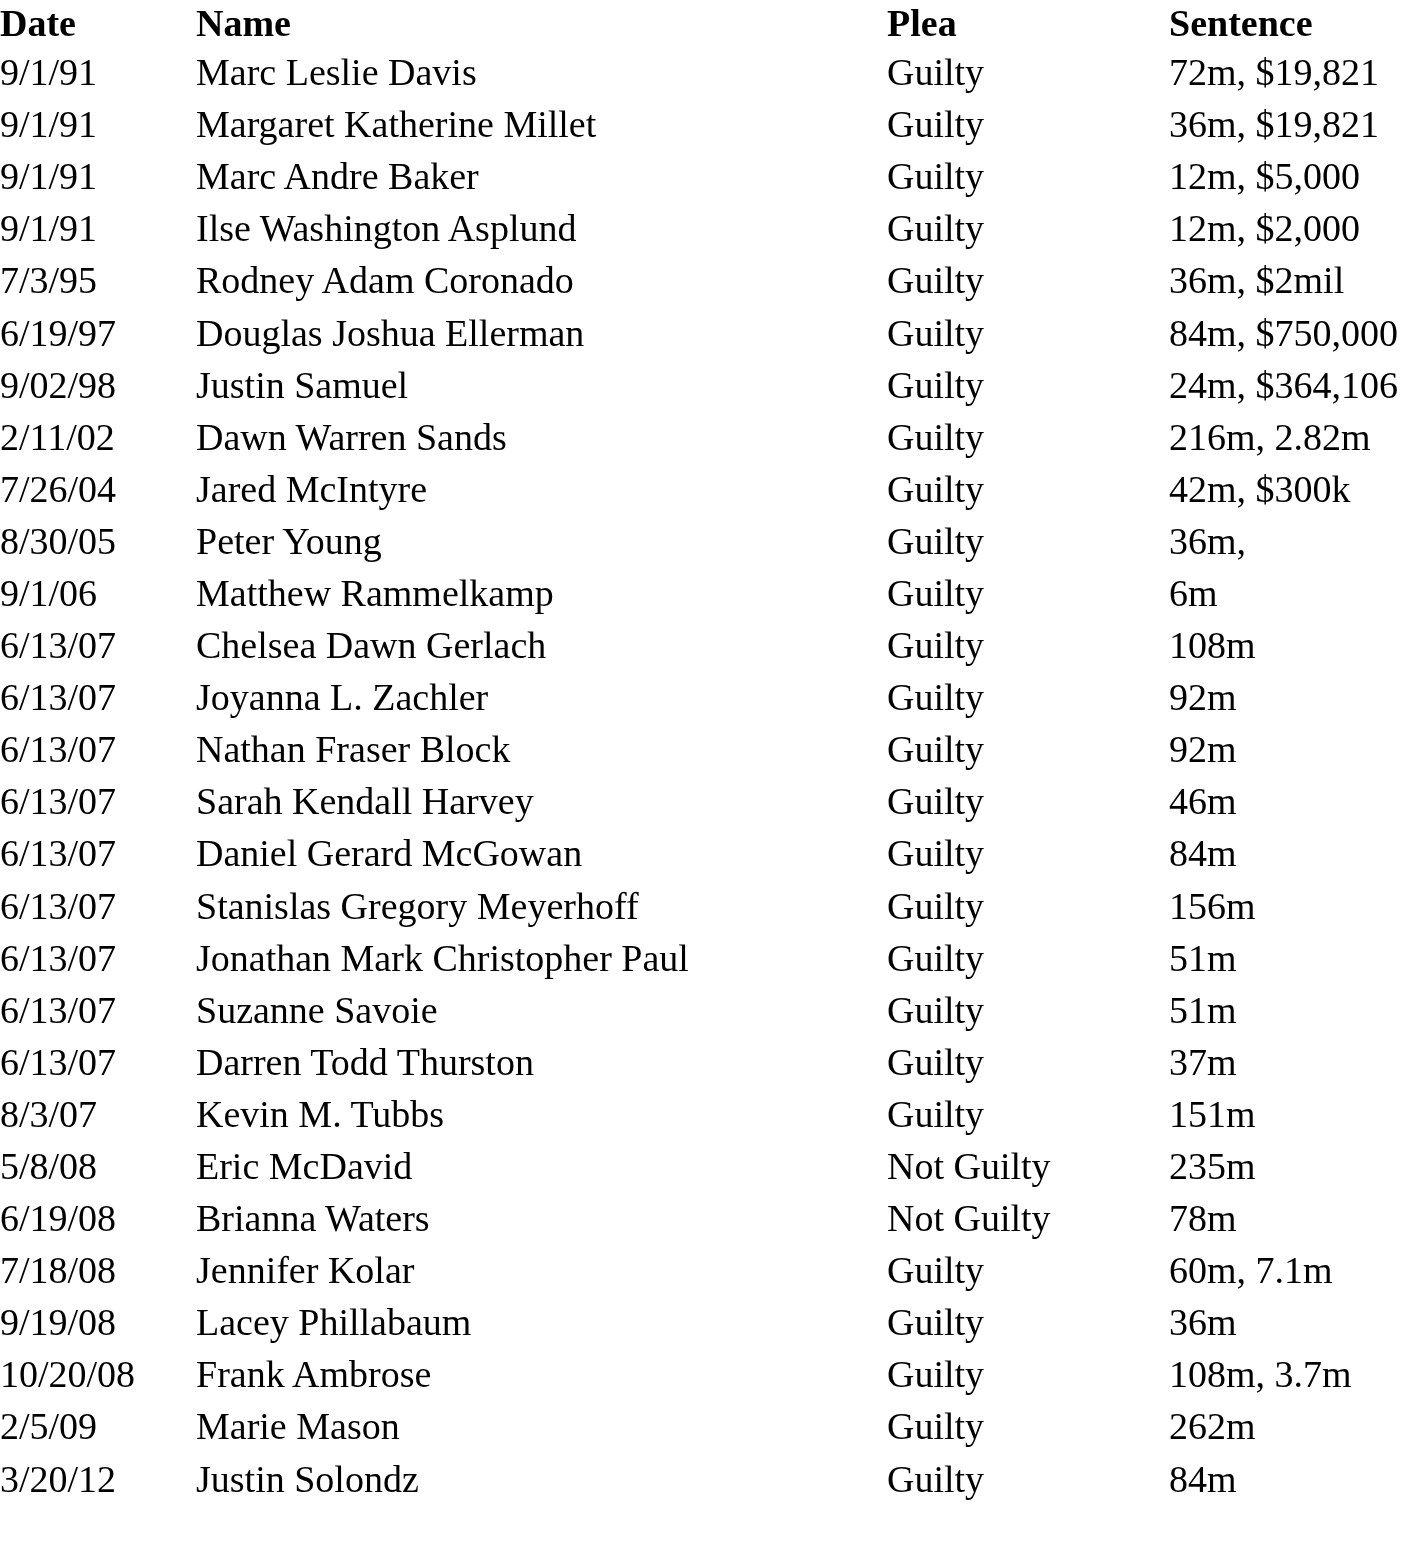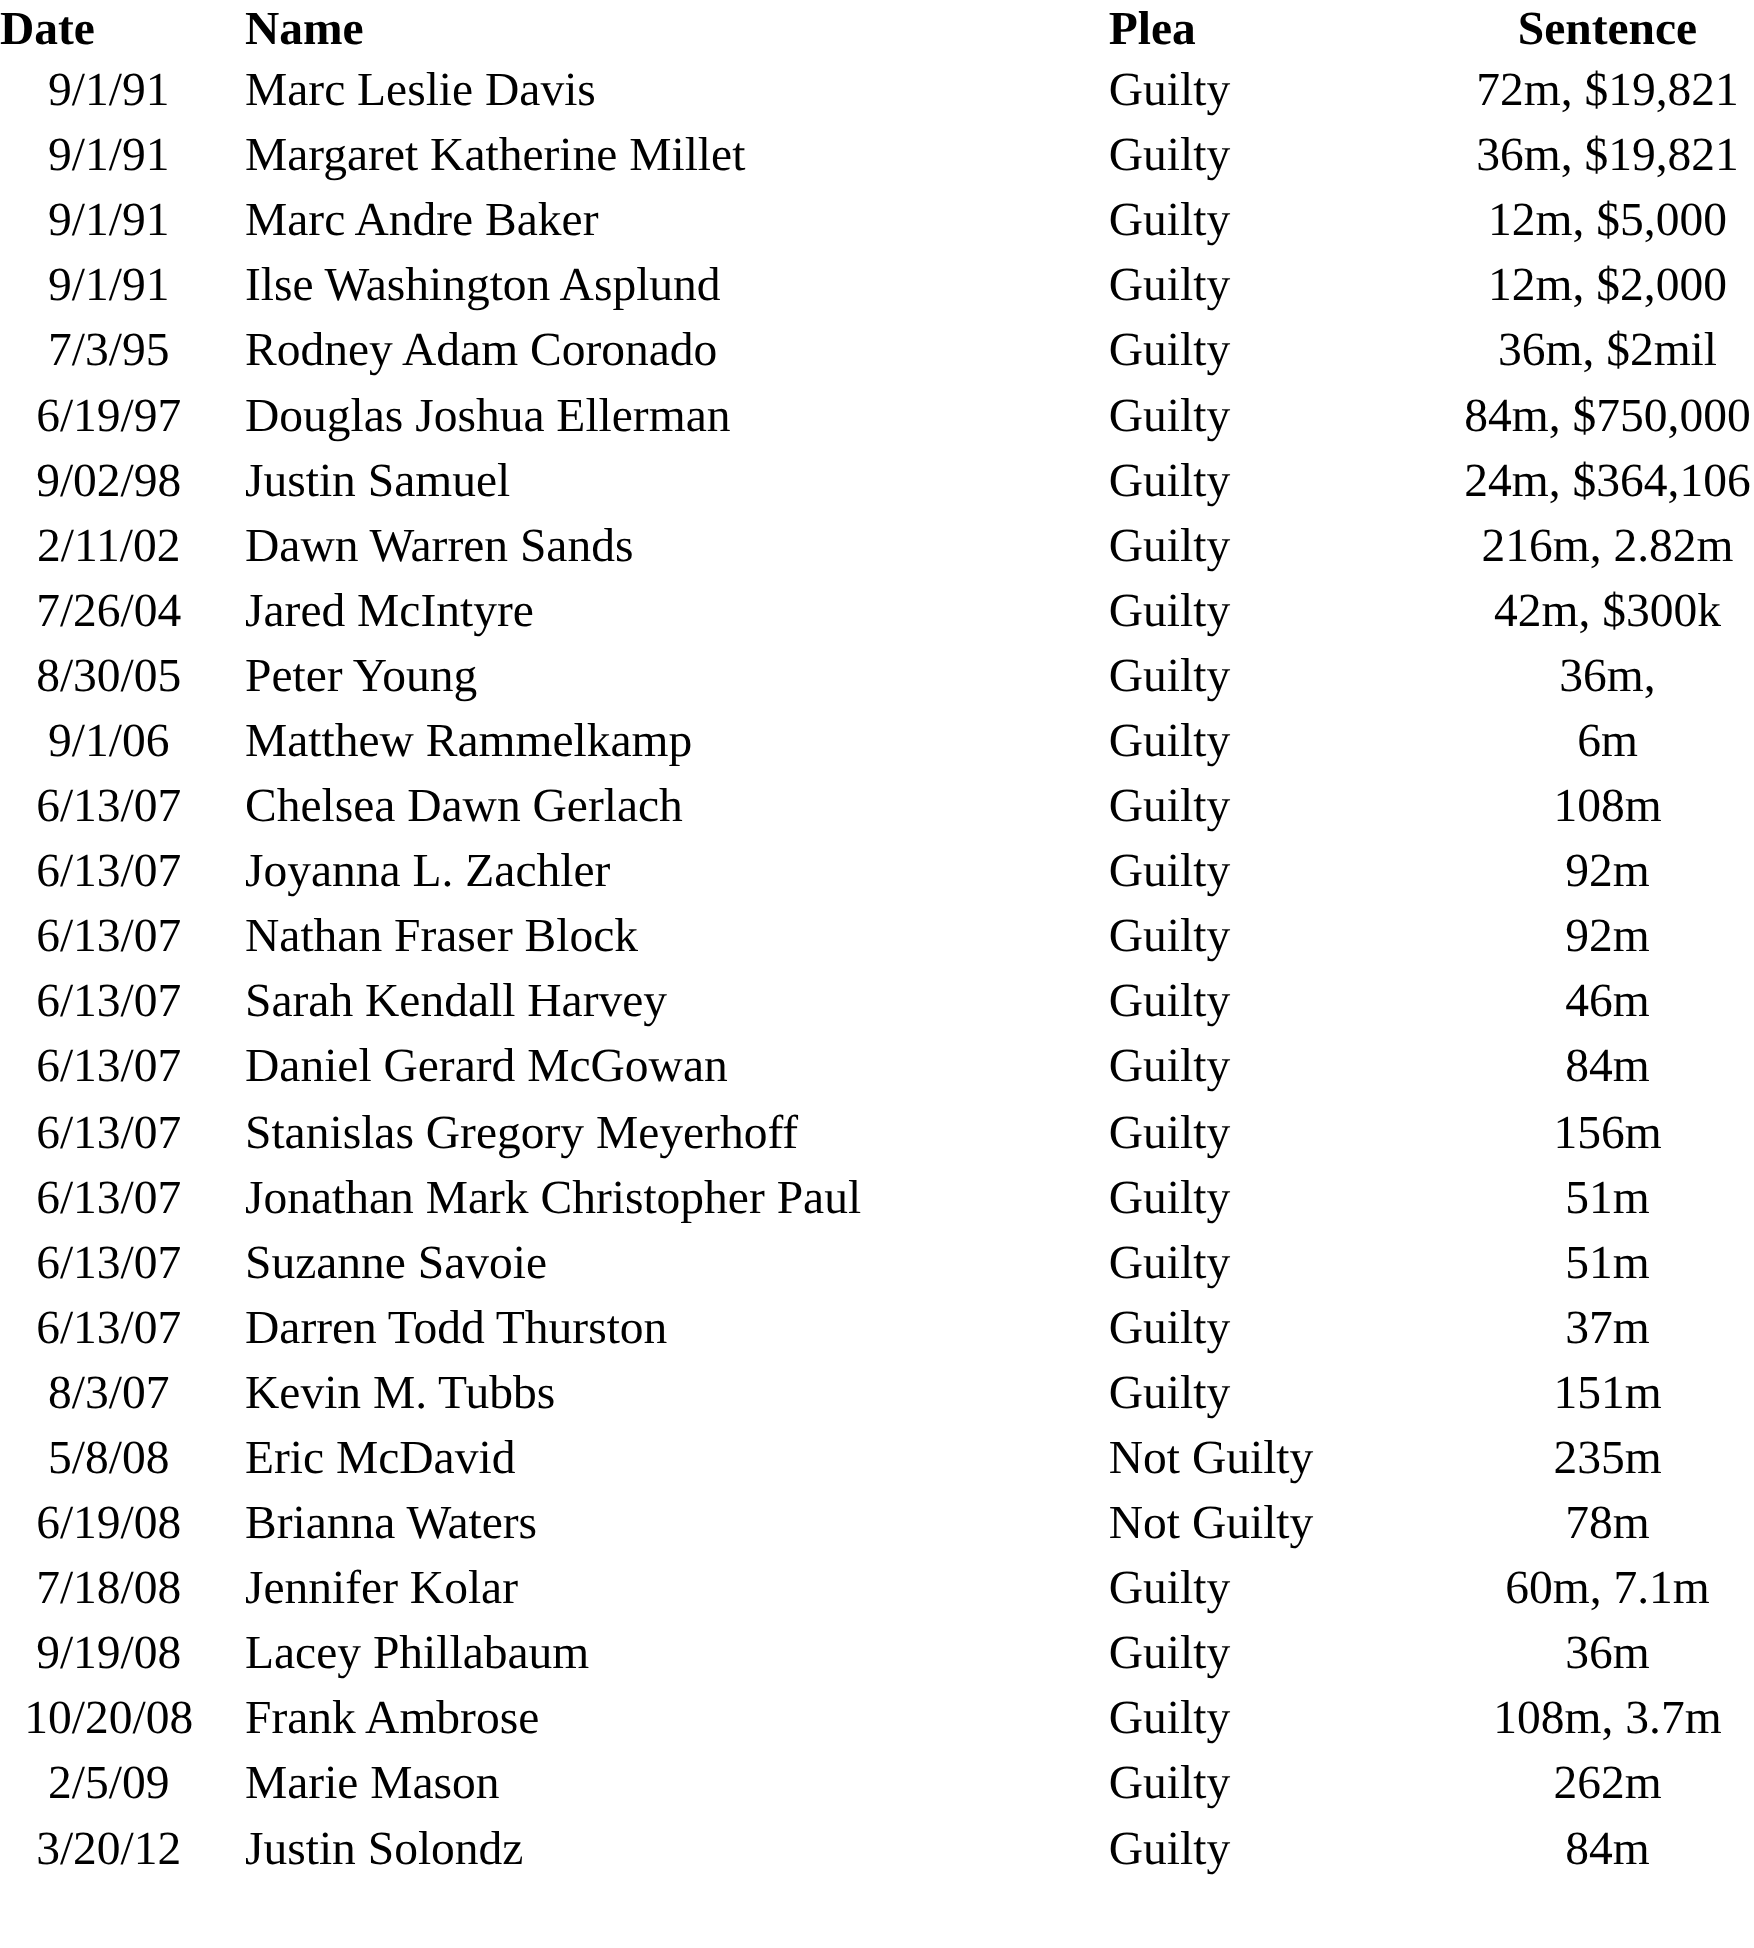--- a/index.html
+++ b/index.html
@@ -32,24 +32,24 @@
     vertical-align: middle;
     font-weight: normal;
     text-align: left;
   }
   thead tr { height: 46px; }
   tbody tr { height: 52.1px; }
 
   thead th { font-weight: bold; }
 
   th.col-date   { text-align: left; }
-  td.col-date   { text-align: center; padding-right: 3px; }
+  td.col-date   { text-align: left; padding-right: 3px; }
   .col-name     { padding-left: 19px; }
   .col-plea     { padding-left: 2px; }
-  .col-sentence { padding-left: 1px; text-align: center; }
+  .col-sentence { padding-left: 1px; }
 </style>
 </head>
 <body>
 
 <table class="sentence-table">
   <colgroup>
     <col class="c-date">
     <col class="c-name">
     <col class="c-plea">
     <col class="c-sentence">

